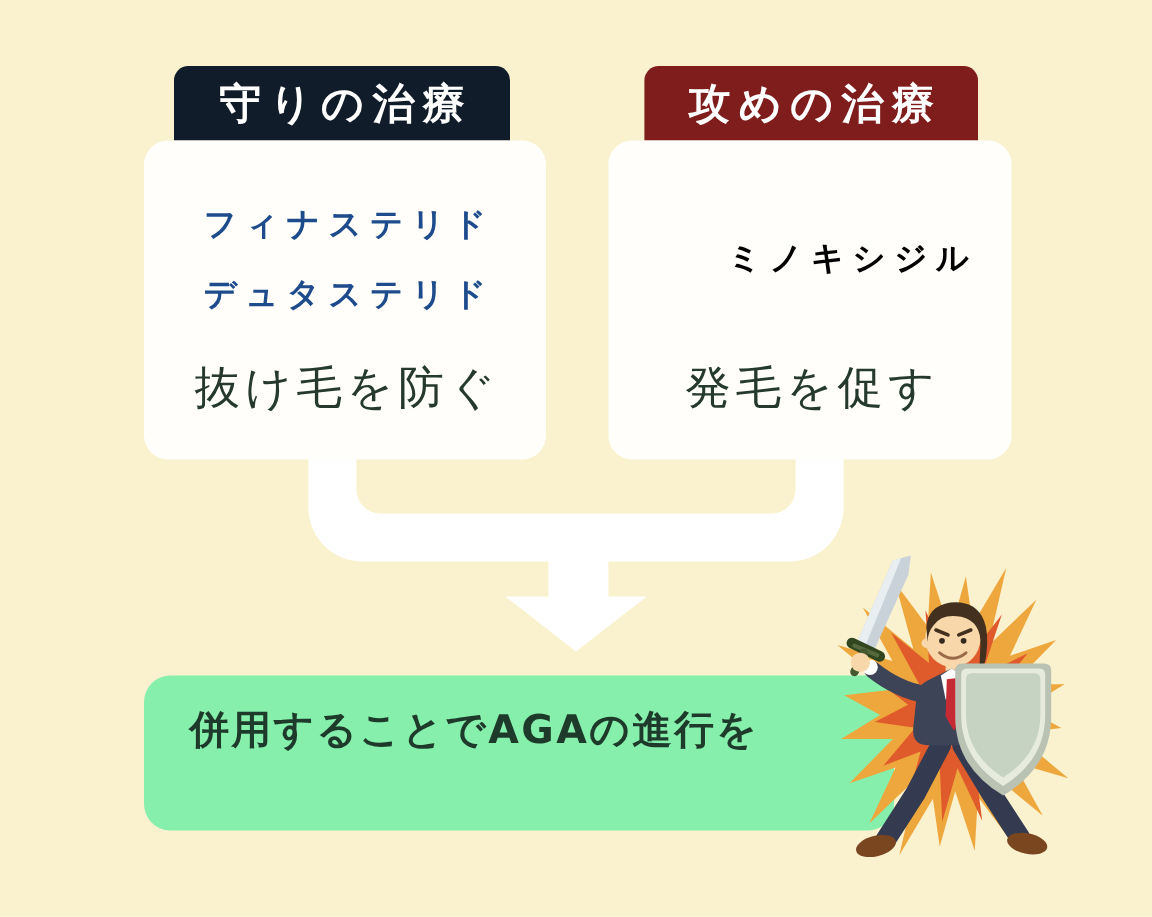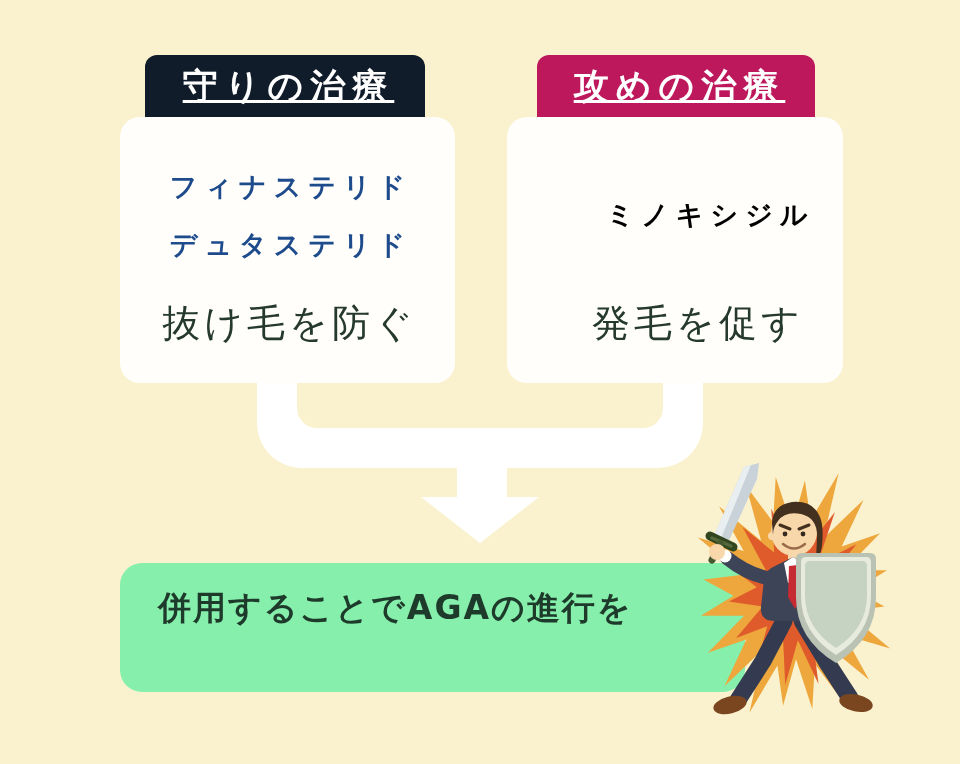--- a/index.html
+++ b/index.html
@@ -8,21 +8,20 @@
     background:#faf2cf;
     font-family:"DejaVu Sans","Liberation Sans",sans-serif;
   }
   .badge{
     position:absolute;top:55px;height:62px;z-index:1;
     display:flex;align-items:center;justify-content:center;
     color:#fff;
     font-family:"DejaVu Serif","Liberation Serif",serif;
     font-size:35px;font-weight:600;letter-spacing:7px;text-indent:7px;
     border-radius:12px 12px 0 0;
-    text-decoration:underline;
   }
   #badge-left{left:145px;width:280px;}
   #badge-right{left:537px;width:278px;}
   .card{
     position:absolute;top:117px;height:266px;z-index:2;
     background:#fffefb;border-radius:20px;
   }
   #card-left{left:120px;width:335px;}
   #card-right{left:507px;width:336px;}
   .drug{
@@ -51,26 +50,26 @@
 
   <div class="badge" id="badge-left" style="background-color: rgb(16, 28, 41);">
     <span>守りの治療</span>
   </div>
   <div class="card" id="card-left">
     <div class="drug" style="top: 110px; color: rgb(29, 75, 140);">デュタステリド</div>
     <div class="drug" style="top: 52px; color: rgb(29, 75, 140);">フィナステリド</div>
     <div class="effect" style="color: rgb(38, 57, 45);">抜け毛を防ぐ</div>
   </div>
 
-  <div class="badge" id="badge-right" style="background-color: #be185d;">
+  <div class="badge" id="badge-right" style="background-color: #7f1d1d;">
     <span>攻めの治療</span>
   </div>
   <div class="card" id="card-right">
     <div class="drug" style="top: 80px; color: #000000; padding-left: 32px;">ミノキシジル</div>
-    <div class="effect" style="color: rgb(38, 57, 45); margin-left: 21px;">発毛を促す</div>
+    <div class="effect" style="color: rgb(38, 57, 45);">発毛を促す</div>
   </div>
 
   <svg class="merge-arrow" width="460" height="170" viewBox="0 0 460 170">
     <path fill="#ffffff" d="M7,0 V43 A45,45 0 0 0 52,88 H408 A45,45 0 0 0 453,43 V0 H413 V28 A20,20 0 0 1 393,48 H67 A20,20 0 0 1 47,28 V0 Z"></path>
     <path fill="#ffffff" d="M207,70 L257,70 L257,117 L289,117 L230,163 L171,117 L207,117 Z"></path>
   </svg>
 
   <div id="conclusion-card">
     <div class="conclusion-text" style="color: rgb(30, 58, 43);">
       <div>併用することでAGAの進行を</div>

